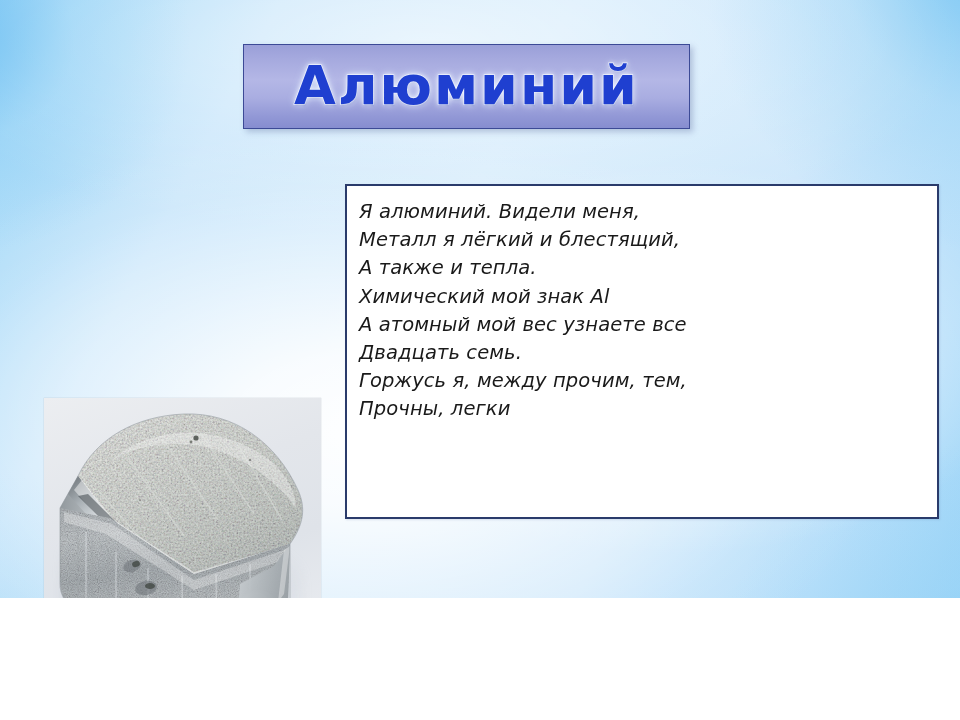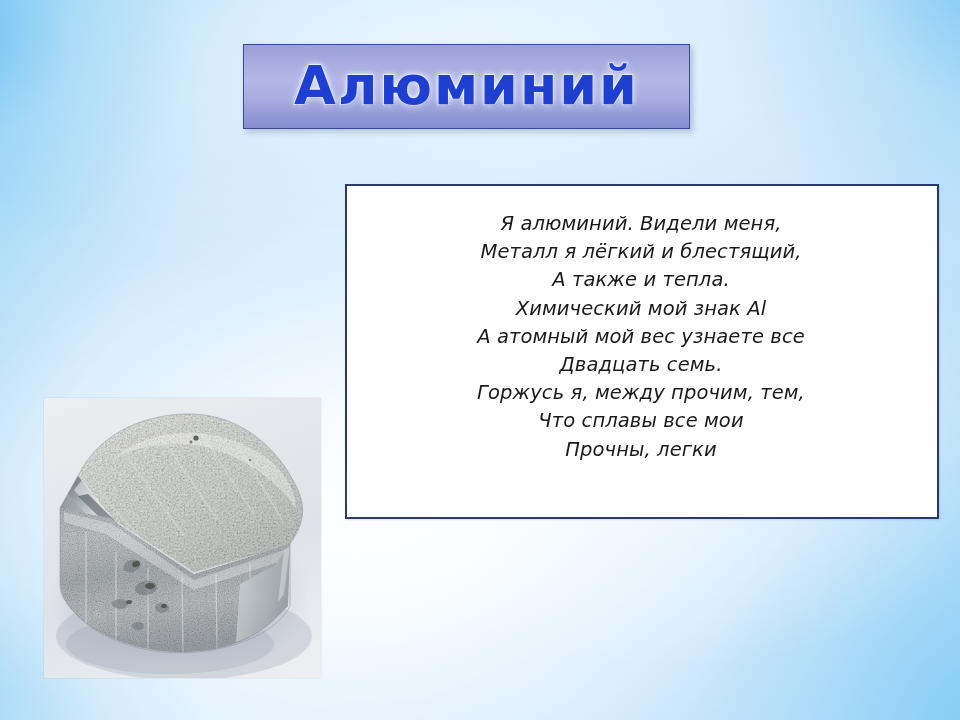--- a/index.html
+++ b/index.html
@@ -10,21 +10,21 @@
     width: 960px;
     height: 720px;
     overflow: hidden;
     font-family: "DejaVu Sans", sans-serif;
   }
 
   
   #slide {
     position: relative;
     width: 960px;
-    height: 720px;
+    height: 598px;
     overflow: hidden;
     background: #cfe8fb;
   }
   .bg-layer {
     position: absolute;
     inset: 0;
     pointer-events: none;
   }
   
   .bg-base {
@@ -132,24 +132,23 @@
     top: 184px;
     width: 594px;
     height: 335px;
     box-sizing: border-box;
     border: 2px solid #2a3b6b;
     background: #ffffff;
     padding: 12px 14px 10px 12px;
     box-shadow: 1px 1px 2px rgba(90,110,160,0.18);
   }
   #poem-lines {
-    margin: 12px;
+    margin: 0;
     padding: 0;
     list-style: none;
-    text-align: center;
   }
   #poem-lines li {
     font-family: "DejaVu Sans", sans-serif;
     font-style: italic;
     font-size: 19.5px;
     line-height: 28.2px;
     color: #1a1a1a;
     white-space: nowrap;
     letter-spacing: 0.1px;
   }
@@ -211,21 +210,20 @@
 
   <div id="poem-box">
     <ul id="poem-lines">
       <li>Я алюминий. Видели меня,</li>
       <li>Металл я лёгкий и блестящий,</li>
       <li>А также и тепла.</li>
       <li>Химический мой знак Al</li>
       <li>А атомный мой вес узнаете все</li>
       <li>Двадцать семь.</li>
       <li>Горжусь я, между прочим, тем,</li>
-      <li>Что сплавы все мои</li>
       <li>Прочны, легки</li>
     </ul>
   </div>
 
   <div id="ingot-photo">
     <div class="photo-bg"></div>
     <div class="photo-shadow"></div>
 
     <svg viewBox="0 0 277 280" preserveAspectRatio="none">
       <defs>

